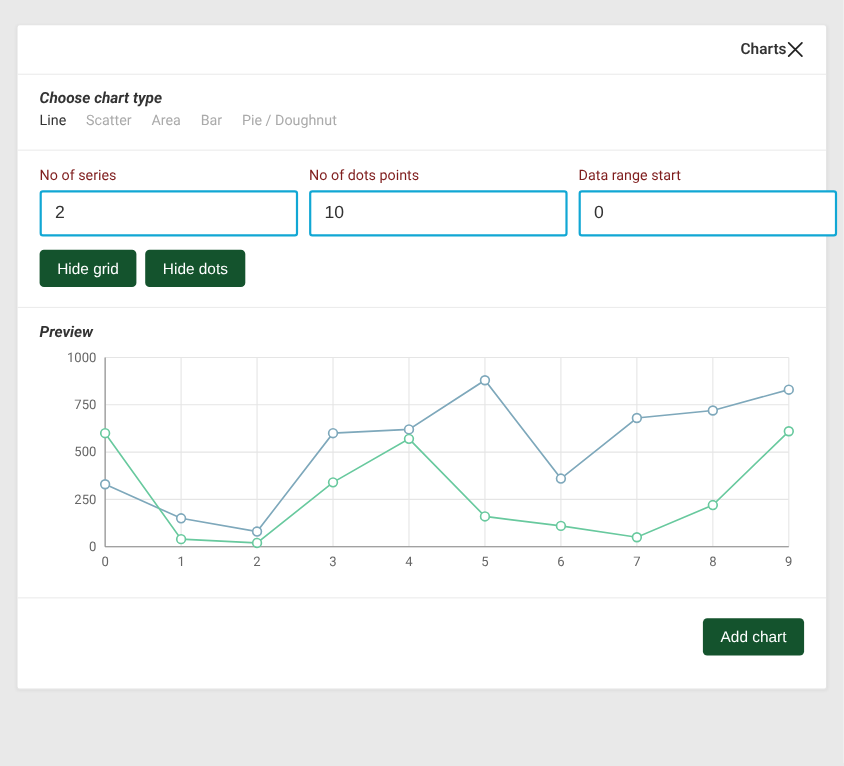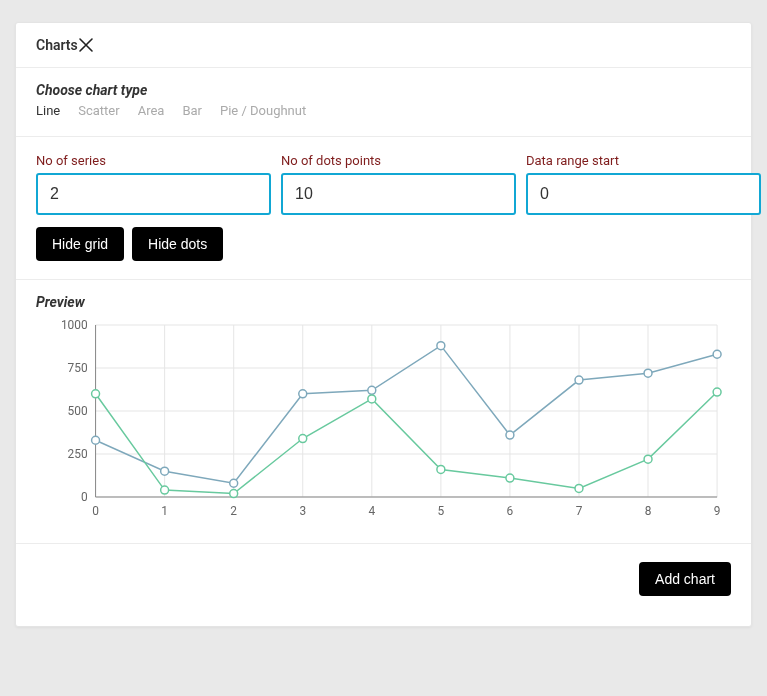--- a/index.html
+++ b/index.html
@@ -17,21 +17,21 @@
   .modal {
     width:737px;
     background:#fff;
     border:1px solid #e4e4e4;
     border-radius:3px;
     box-shadow:0 1px 3px rgba(0,0,0,0.05);
   }
   .modal-header {
     display:flex;
     align-items:center;
-    justify-content:flex-start;
+    justify-content:flex-end;
     padding:14px 20px;
     border-bottom:1px solid #ececec;
   }
   .modal-header h1 {
     font-size:14px;
     font-weight:600;
     margin:0;
     color:#333;
   }
   .close-icon {
@@ -54,21 +54,21 @@
     border:2px solid #11a7d4;
     border-radius:3px;
     padding:10px 12px;
     font-size:16px;
     color:#333;
     outline:none;
     background:#fff;
   }
   .btn-row { display:flex; gap:8px; margin-top:12px; }
   .btn {
-    background:#000000;
+    background:#14532d;
     color:#fff;
     border:none;
     border-radius:4px;
     padding:9px 16px;
     font-size:14px;
     cursor:pointer;
   }
   .footer {
     padding:18px 20px 30px;
     display:flex;

